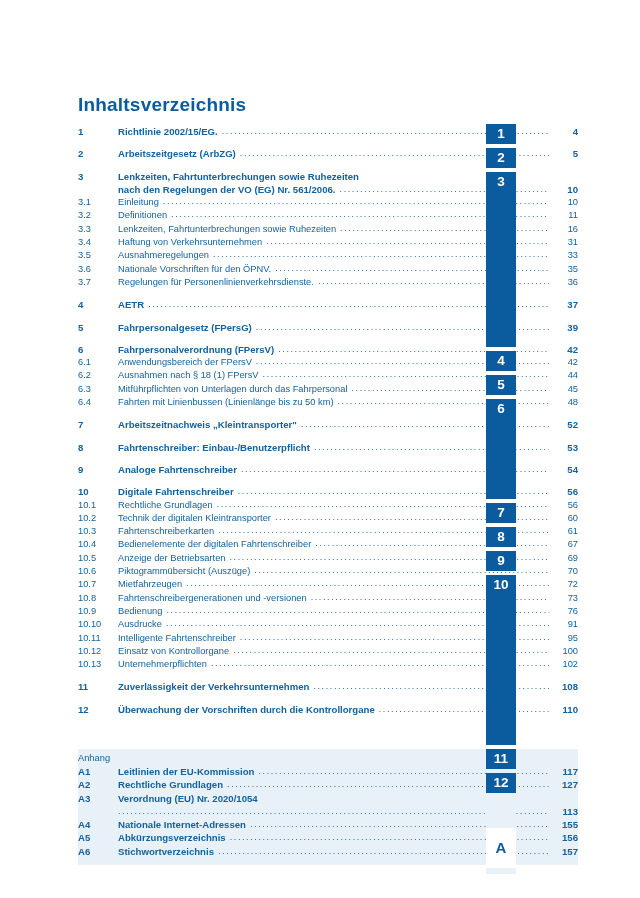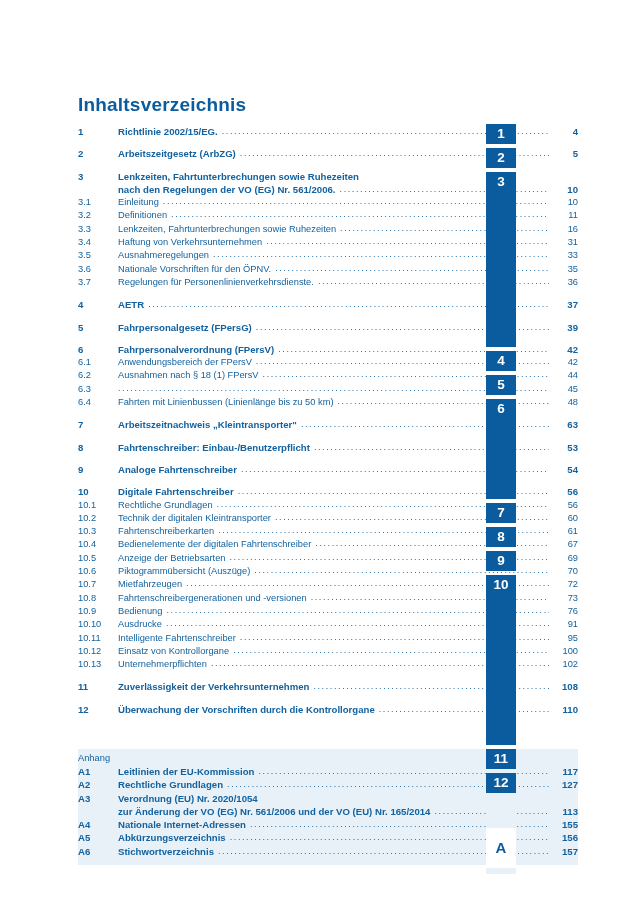--- a/index.html
+++ b/index.html
@@ -248,35 +248,36 @@
         <span class="pg">42</span>
       </div>
       <div class="row sub">
         <span class="num">6.2</span>
         <span class="lbl">Ausnahmen nach § 18 (1) FPersV</span>
         <span class="dots">................................................................................................................................................................</span>
         <span class="pg">44</span>
       </div>
       <div class="row sub">
         <span class="num">6.3</span>
+        <span class="lbl">Mitführpflichten von Unterlagen durch das Fahrpersonal</span>
         <span class="dots">................................................................................................................................................................</span>
         <span class="pg">45</span>
       </div>
       <div class="row sub">
         <span class="num">6.4</span>
         <span class="lbl">Fahrten mit Linienbussen (Linienlänge bis zu 50 km)</span>
         <span class="dots">................................................................................................................................................................</span>
         <span class="pg">48</span>
       </div>
       <div class="spacer"></div>
       <div class="row main">
         <span class="num">7</span>
         <span class="lbl">Arbeitszeitnachweis „Kleintransporter"</span>
         <span class="dots">................................................................................................................................................................</span>
-        <span class="pg">63</span>
+        <span class="pg">52</span>
       </div>
       <div class="spacer"></div>
       <div class="row main">
         <span class="num">8</span>
         <span class="lbl">Fahrtenschreiber: Einbau-/Benutzerpflicht</span>
         <span class="dots">................................................................................................................................................................</span>
         <span class="pg">53</span>
       </div>
       <div class="spacer"></div>
       <div class="row main">
@@ -404,21 +405,20 @@
           <span class="pg">127</span>
         </div>
         <div class="row main noleader">
           <span class="num">A3</span>
           <span class="lbl">Verordnung (EU) Nr. 2020/1054</span>
           <span class="dots">................................................................................................................................................................</span>
           <span class="pg"></span>
         </div>
         <div class="row main">
           <span class="num"></span>
-          <span class="lbl">zur Änderung der VO (EG) Nr. 561/2006 und der VO (EU) Nr. 165/2014</span>
           <span class="dots">................................................................................................................................................................</span>
           <span class="pg">113</span>
         </div>
         <div class="row main">
           <span class="num">A4</span>
           <span class="lbl">Nationale Internet-Adressen</span>
           <span class="dots">................................................................................................................................................................</span>
           <span class="pg">155</span>
         </div>
         <div class="row main">

